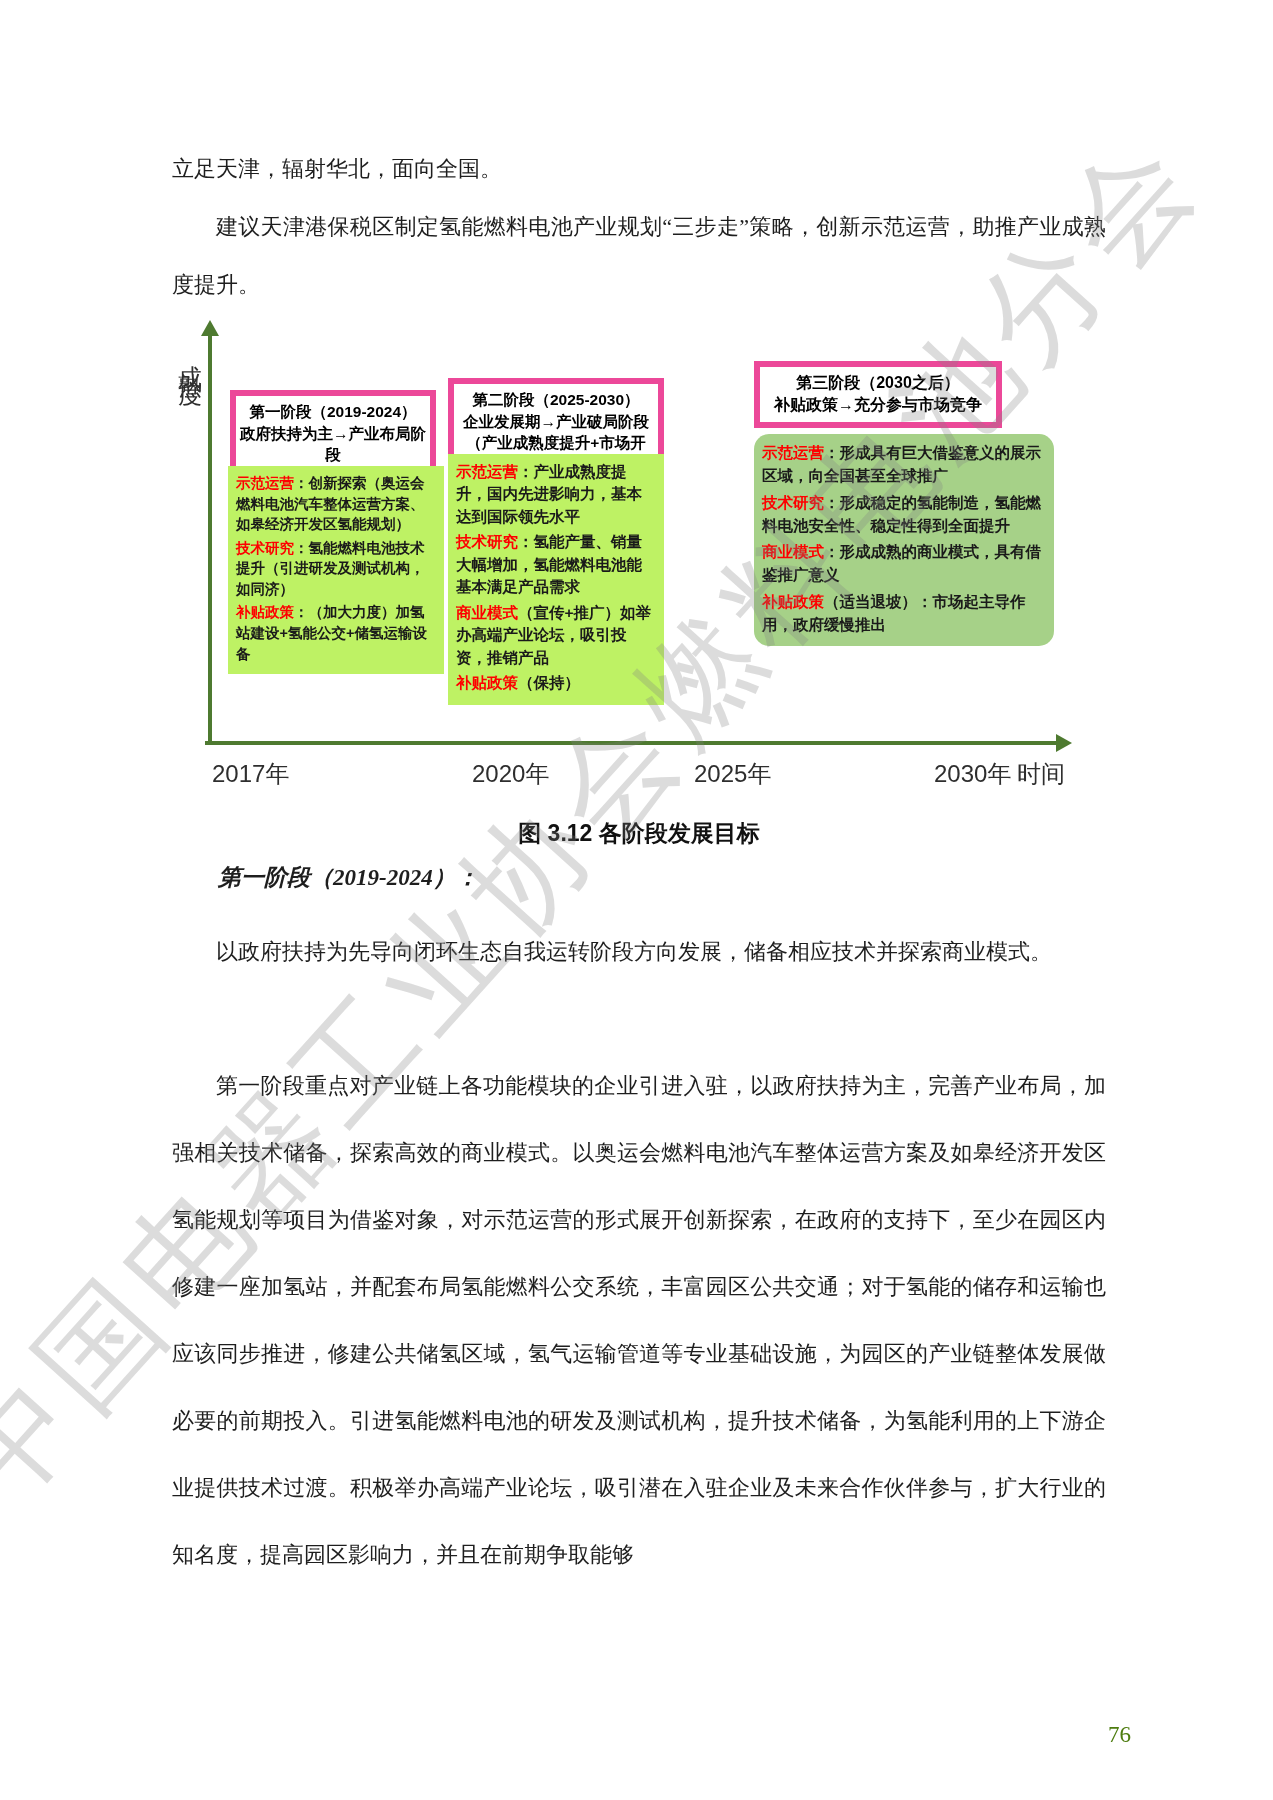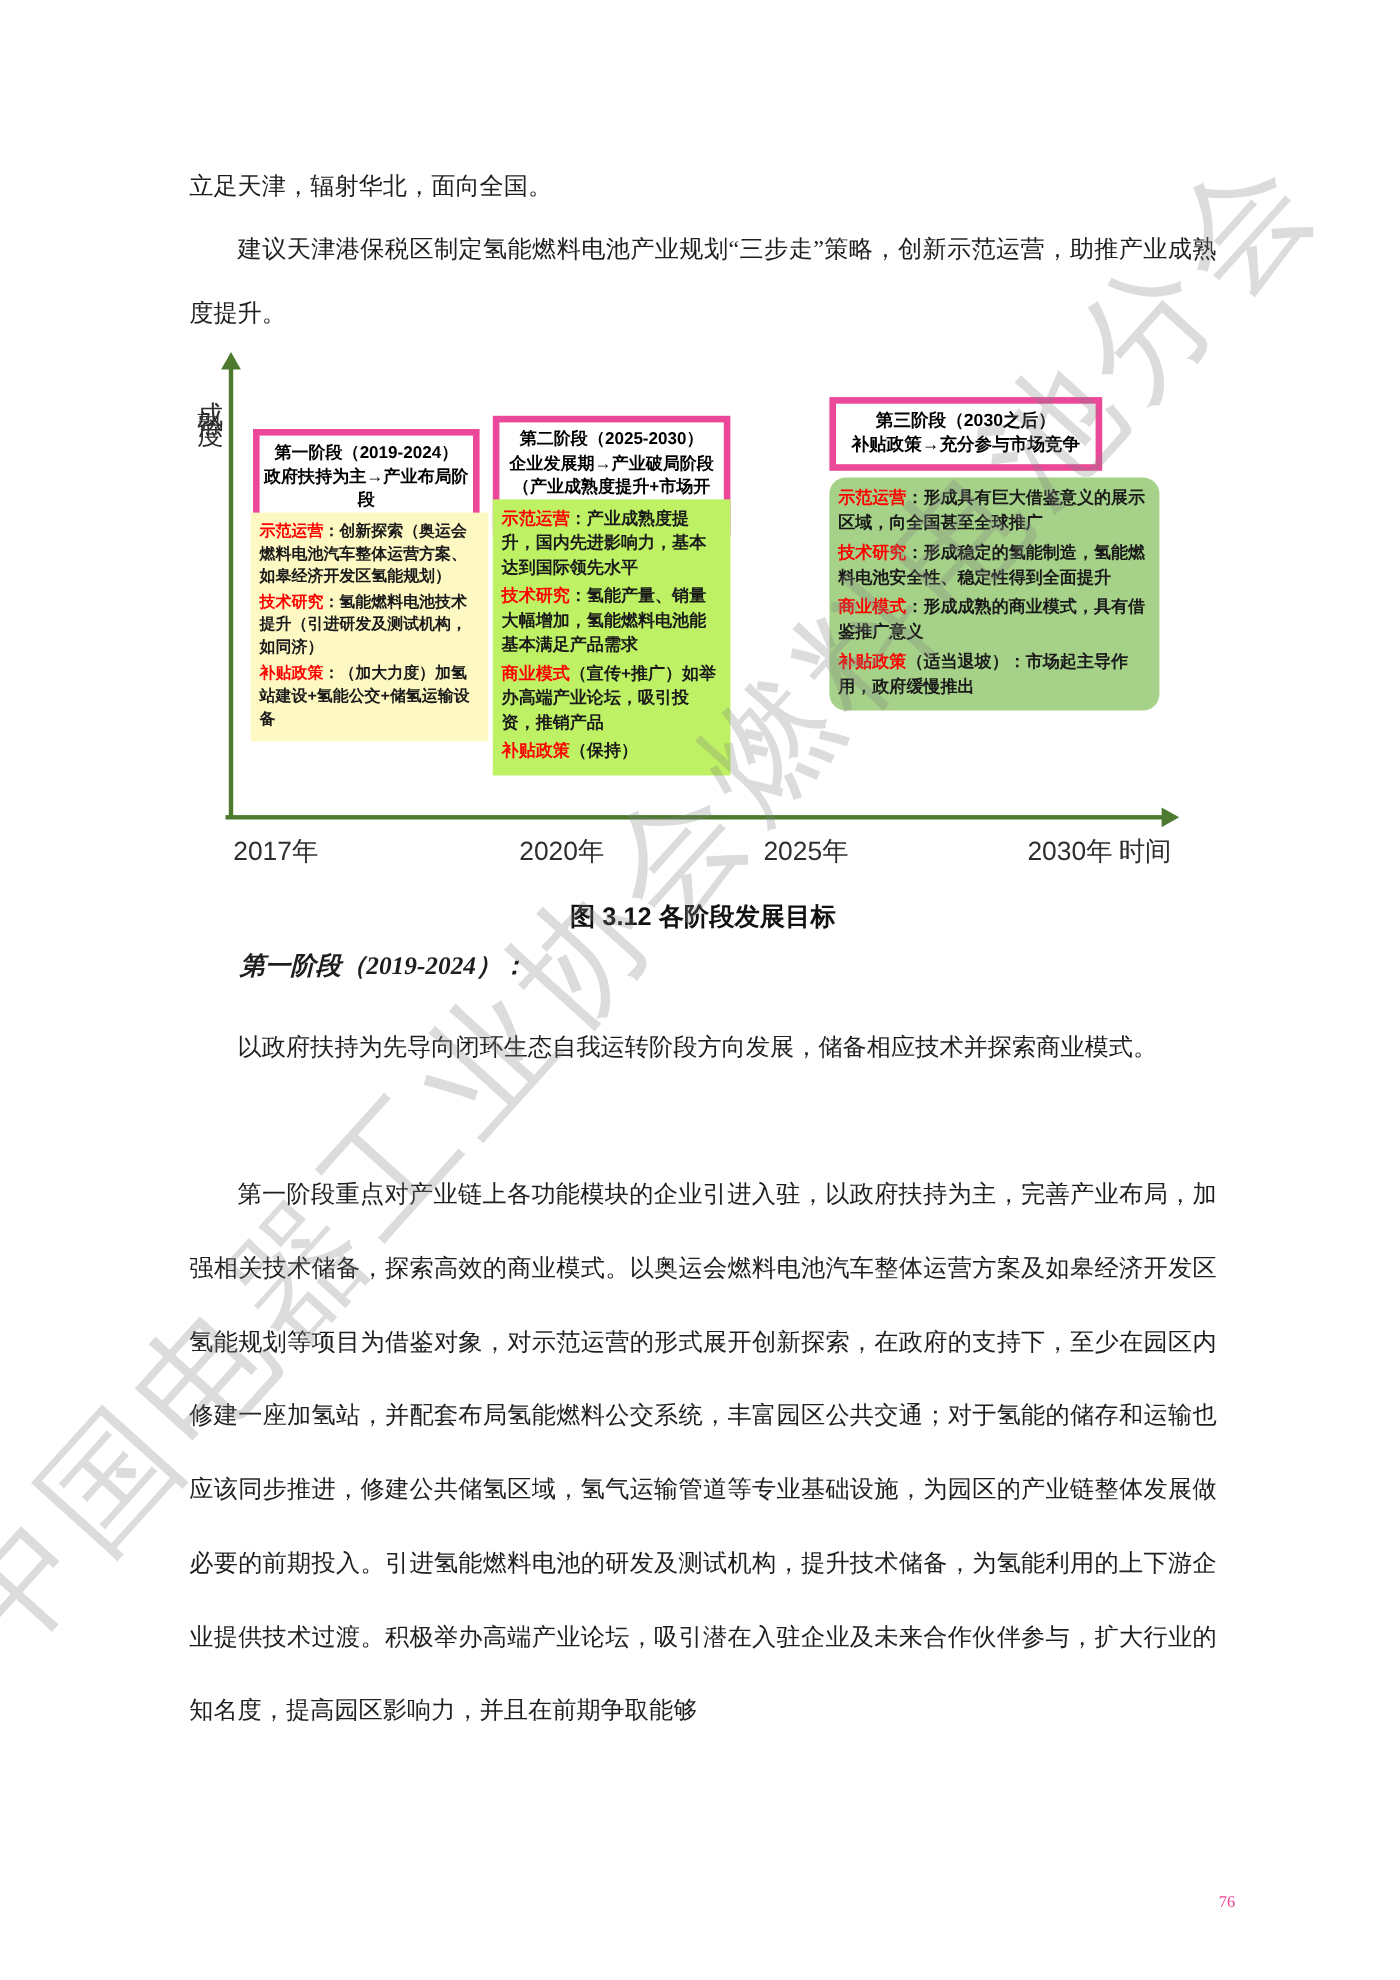--- a/index.html
+++ b/index.html
@@ -38,34 +38,34 @@
     font-family:"Liberation Sans","DejaVu Sans",sans-serif;
   }
   .stage-body {
     font-weight:bold; color:#1a1a1a; padding:7px 8px;
     font-family:"Liberation Sans","DejaVu Sans",sans-serif;
   }
   .stage-body .item { margin-bottom:3px; }
   .red-label { color:#fe0000; font-weight:bold; }
 
   #stage1-header { left:58px;  top:68px;  width:206px; font-size:15.5px; }
-  #stage1-body   { left:56px;  top:144px; width:216px; background:#fef9c3; font-size:14.5px; line-height:1.42; }
+  #stage1-body   { left:56px;  top:144px; width:216px; background:#bef264; font-size:14.5px; line-height:1.42; }
   #stage2-header { left:276px; top:56px;  width:216px; font-size:15.5px; }
   #stage2-body   { left:276px; top:132px; width:216px; background:#bef264; font-size:15.5px; line-height:1.45; }
   #stage3-header { left:582px; top:39px;  width:248px; font-size:16px; }
   #stage3-body   { left:582px; top:112px; width:300px; background:#a6d188; font-size:15.5px; line-height:1.5;border-radius:15px; }
 
   #fig-caption { left:172px; top:818px; width:934px; text-align:center;
     font-weight:bold; font-size:23px; color:#111;
     font-family:"Liberation Sans","DejaVu Sans",sans-serif; }
 
   #section-heading { left:172px; top:862px; width:934px;
     font-weight:bold; font-style:italic; font-size:23px; text-indent:2em; }
 
-  #page-number { left:1108px; top:1722px; font-size:15px; color:#ec4899; }
+  #page-number { left:1108px; top:1722px; font-size:23px; color:#4d7c0f; }
 
   #watermark {
     left:575px; top:820px; white-space:nowrap;
     transform:translate(-50%,-50%) rotate(-48deg);
     font-size:118px; letter-spacing:10px; color:rgba(128,128,128,0.28);
     font-family:"Liberation Sans","DejaVu Sans",sans-serif;
     pointer-events:none; z-index:5;
   }
 </style>
 </head>

